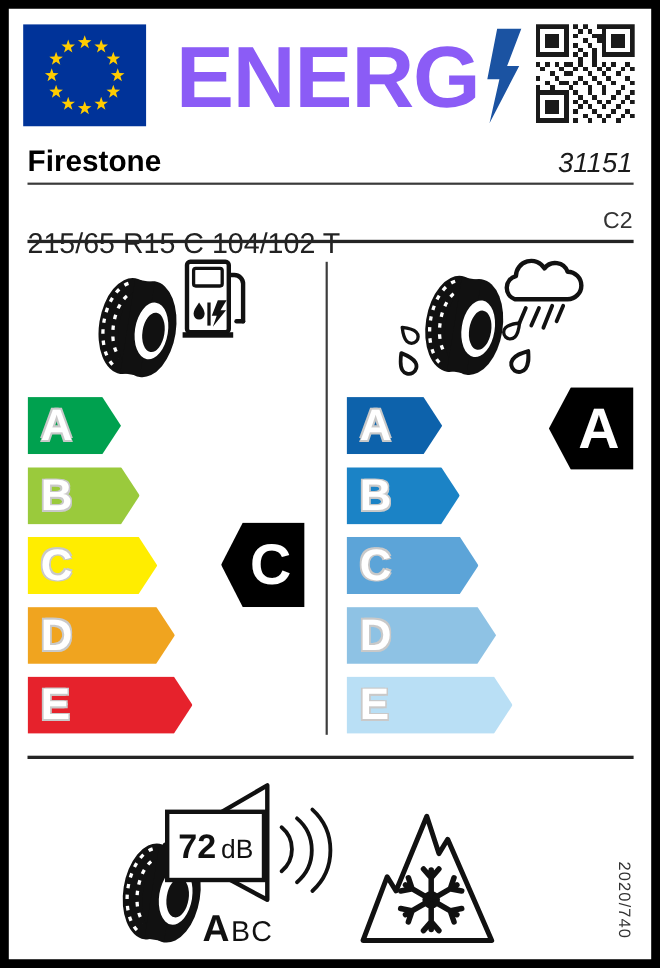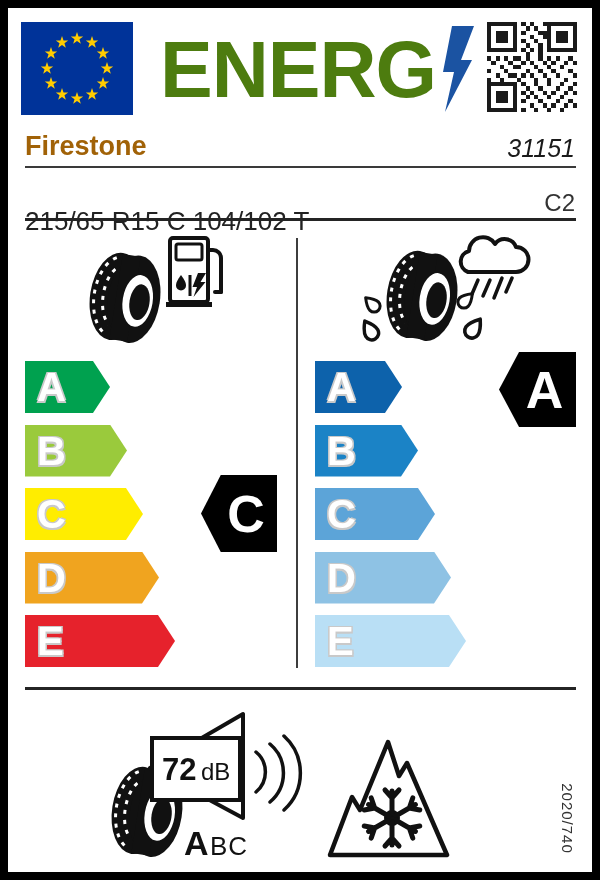--- a/index.html
+++ b/index.html
@@ -4,30 +4,30 @@
 <style>
   html,body{margin:0;padding:0;background:#fff;}
   #label{
     position:relative;width:600px;height:880px;background:#fff;
     box-shadow:inset 0 0 0 8px #000;
     font-family:"Liberation Sans","DejaVu Sans",sans-serif;
     overflow:hidden;color:#111;
   }
   .abs{position:absolute;}
   
-  #logo-text{left:160px;top:22px;height:93px;line-height:96px;font-size:79px;font-weight:bold;color:#4d7c0f;letter-spacing:-1px;}
-  
-  #supplier-name{left:25px;top:131px;font-size:27px;font-weight:bold;color:#a16207;}
+  #logo-text{left:160px;top:22px;height:93px;line-height:96px;font-size:79px;font-weight:bold;color:#8b5cf6;letter-spacing:-1px;}
+  
+  #supplier-name{left:25px;top:131px;font-size:27px;font-weight:bold;color:#000000;}
   #type-id{right:25px;top:134px;font-size:25px;color:#1a1a1a;font-style:italic;}
   .hline{left:25px;width:551px;background:#3a3a3a;}
   #line1{top:166px;height:2px;}
   #line2{top:218px;height:3px;background:#242424;}
   #line3{top:687px;height:3px;background:#242424;}
   #size-text{left:25px;top:177px;font-size:26px;color:#222;margin-top:29px;}
-  #tyre-class{right:25px;top:189px;font-size:24px;color:#333;}
+  #tyre-class{right:25px;top:189px;font-size:21px;color:#333;}
   #vdivider{left:296px;top:238px;width:2px;height:430px;background:#3d3d3d;}
   
   .scale{top:361px;width:170px;height:307px;}
   #fuel-scale{left:25px;} #wet-scale{left:315px;}
   .arrow{position:absolute;height:52px;line-height:53px;font-size:40px;font-weight:bold;color:#fff;
     padding-left:12px;box-sizing:border-box;
     clip-path:polygon(0 0, calc(100% - 17px) 0, 100% 50%, calc(100% - 17px) 100%, 0 100%);
     text-shadow:1.5px 1.5px 0 #c9c9c9,-1.5px -1.5px 0 #c9c9c9,1.5px -1.5px 0 #c9c9c9,-1.5px 1.5px 0 #c9c9c9;}
   .r0{top:0;} .r1{top:63.5px;} .r2{top:127px;} .r3{top:190.5px;} .r4{top:254px;}
   .f0{background:#00A14F;width:85px;} .f1{background:#9ACA3C;width:102px;} .f2{background:#FFED00;width:118px;}

